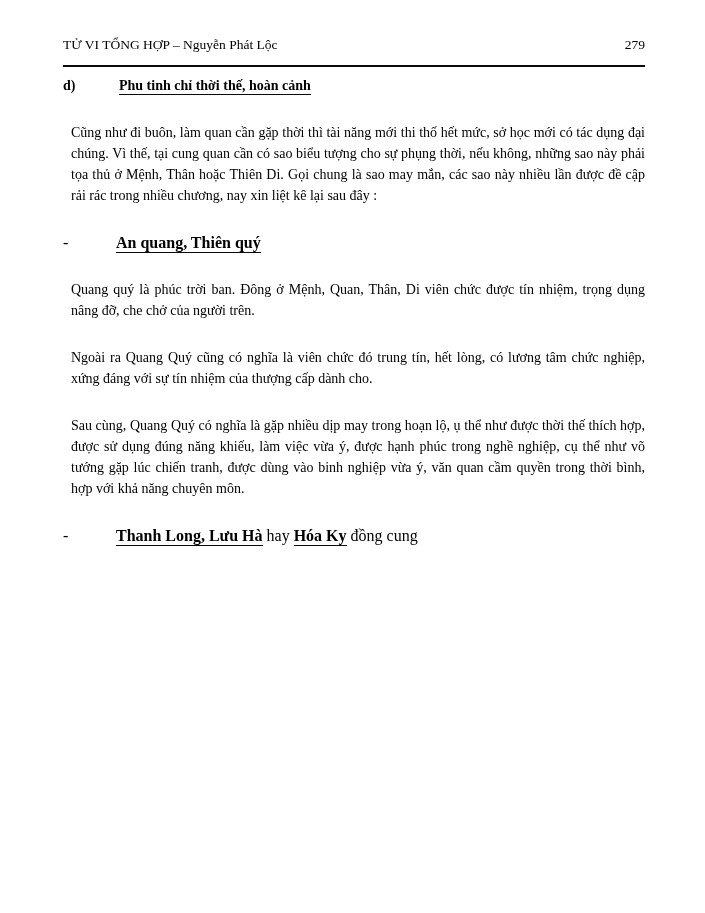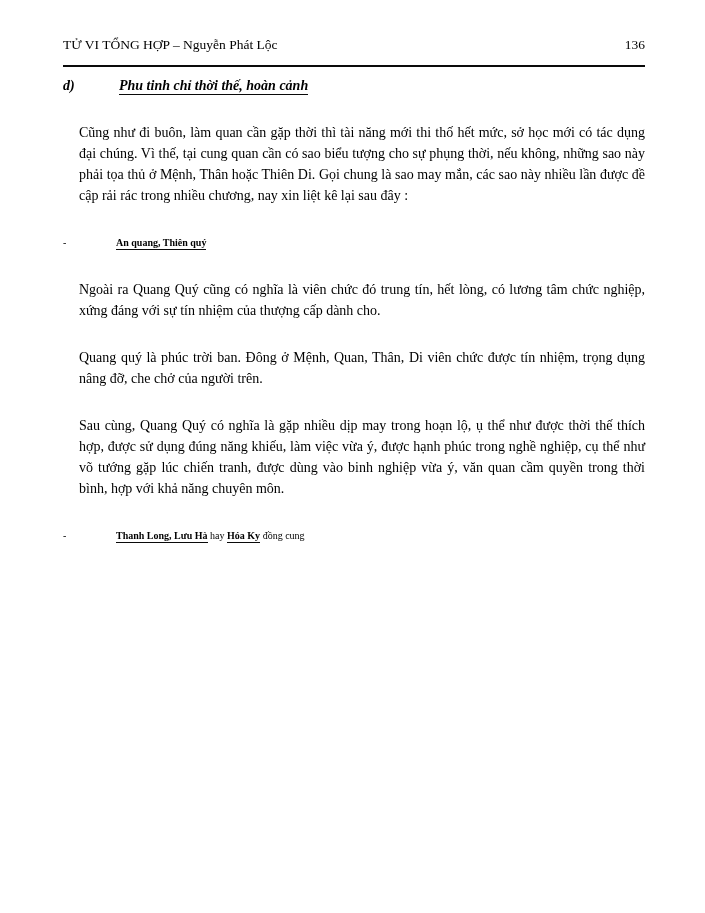--- a/index.html
+++ b/index.html
@@ -29,71 +29,70 @@
   }
   .rule {
     border-bottom: 2px solid #0a0a0a;
     margin-top: 12px;
   }
   .section-heading {
     margin-top: 8px;
     font-size: 14px;
     line-height: 21px;
     font-weight: bold;
-    font-style: italic;
   }
   .section-heading .label {
     display: inline-block;
     width: 56px;
   }
   .u {
     border-bottom: 1.7px solid #0a0a0a;
     padding-bottom: 0.5px;
   }
   .para {
-    margin: 26px 0 0 16px;
+    margin: 26px 0 0 8px;
     font-size: 14px;
     line-height: 21px;
     text-align: justify;
   }
   .bullet-heading {
     margin: 26px 0 0 0;
-    font-size: 10px;
+    font-size: 16px;
     line-height: 21px;
   }
   .bullet-heading .marker {
     display: inline-block;
     width: 53px;
   }
   .bullet-heading .bold { font-weight: bold; }
 </style>
 </head>
 <body>
 
 <div class="page">
 
   <div class="doc-header">
     <span>TỬ VI TỔNG HỢP – Nguyễn Phát Lộc</span>
-    <span>136</span>
+    <span>279</span>
   </div>
 
   <div class="rule"></div>
 
   <div class="section-heading">
     <span class="label">d)</span><span class="u">Phu tinh chỉ thời thế, hoàn cảnh</span>
   </div>
 
   <p class="para">Cũng như đi buôn, làm quan cần gặp thời thì tài năng mới thi thố hết mức, sở học mới có tác dụng đại chúng. Vì thế, tại cung quan cần có sao biểu tượng cho sự phụng thời, nếu không, những sao này phải tọa thủ ở Mệnh, Thân hoặc Thiên Di. Gọi chung là sao may mắn, các sao này nhiều lần được đề cập rải rác trong nhiều chương, nay xin liệt kê lại sau đây :</p>
 
   <div class="bullet-heading">
     <span class="marker">-</span><span class="bold u">An quang, Thiên quý</span>
   </div>
 
+  <p class="para">Quang quý là phúc trời ban. Đông ở Mệnh, Quan, Thân, Di viên chức được tín nhiệm, trọng dụng nâng đỡ, che chở của người trên.</p>
   <p class="para">Ngoài ra Quang Quý cũng có nghĩa là viên chức đó trung tín, hết lòng, có lương tâm chức nghiệp, xứng đáng với sự tín nhiệm của thượng cấp dành cho.</p>
-  <p class="para">Quang quý là phúc trời ban. Đông ở Mệnh, Quan, Thân, Di viên chức được tín nhiệm, trọng dụng nâng đỡ, che chở của người trên.</p>
   <p class="para">Sau cùng, Quang Quý có nghĩa là gặp nhiều dịp may trong hoạn lộ, ụ thể như được thời thế thích hợp, được sử dụng đúng năng khiếu, làm việc vừa ý, được hạnh phúc trong nghề nghiệp, cụ thể như võ tướng gặp lúc chiến tranh, được dùng vào binh nghiệp vừa ý, văn quan cầm quyền trong thời bình, hợp với khả năng chuyên môn.</p>
 
   <div class="bullet-heading">
     <span class="marker">-</span><span class="bold u">Thanh Long, Lưu Hà</span><span> hay </span><span class="bold u">Hóa Ky</span><span> đồng cung</span>
   </div>
 
 
 
 
 </div>

